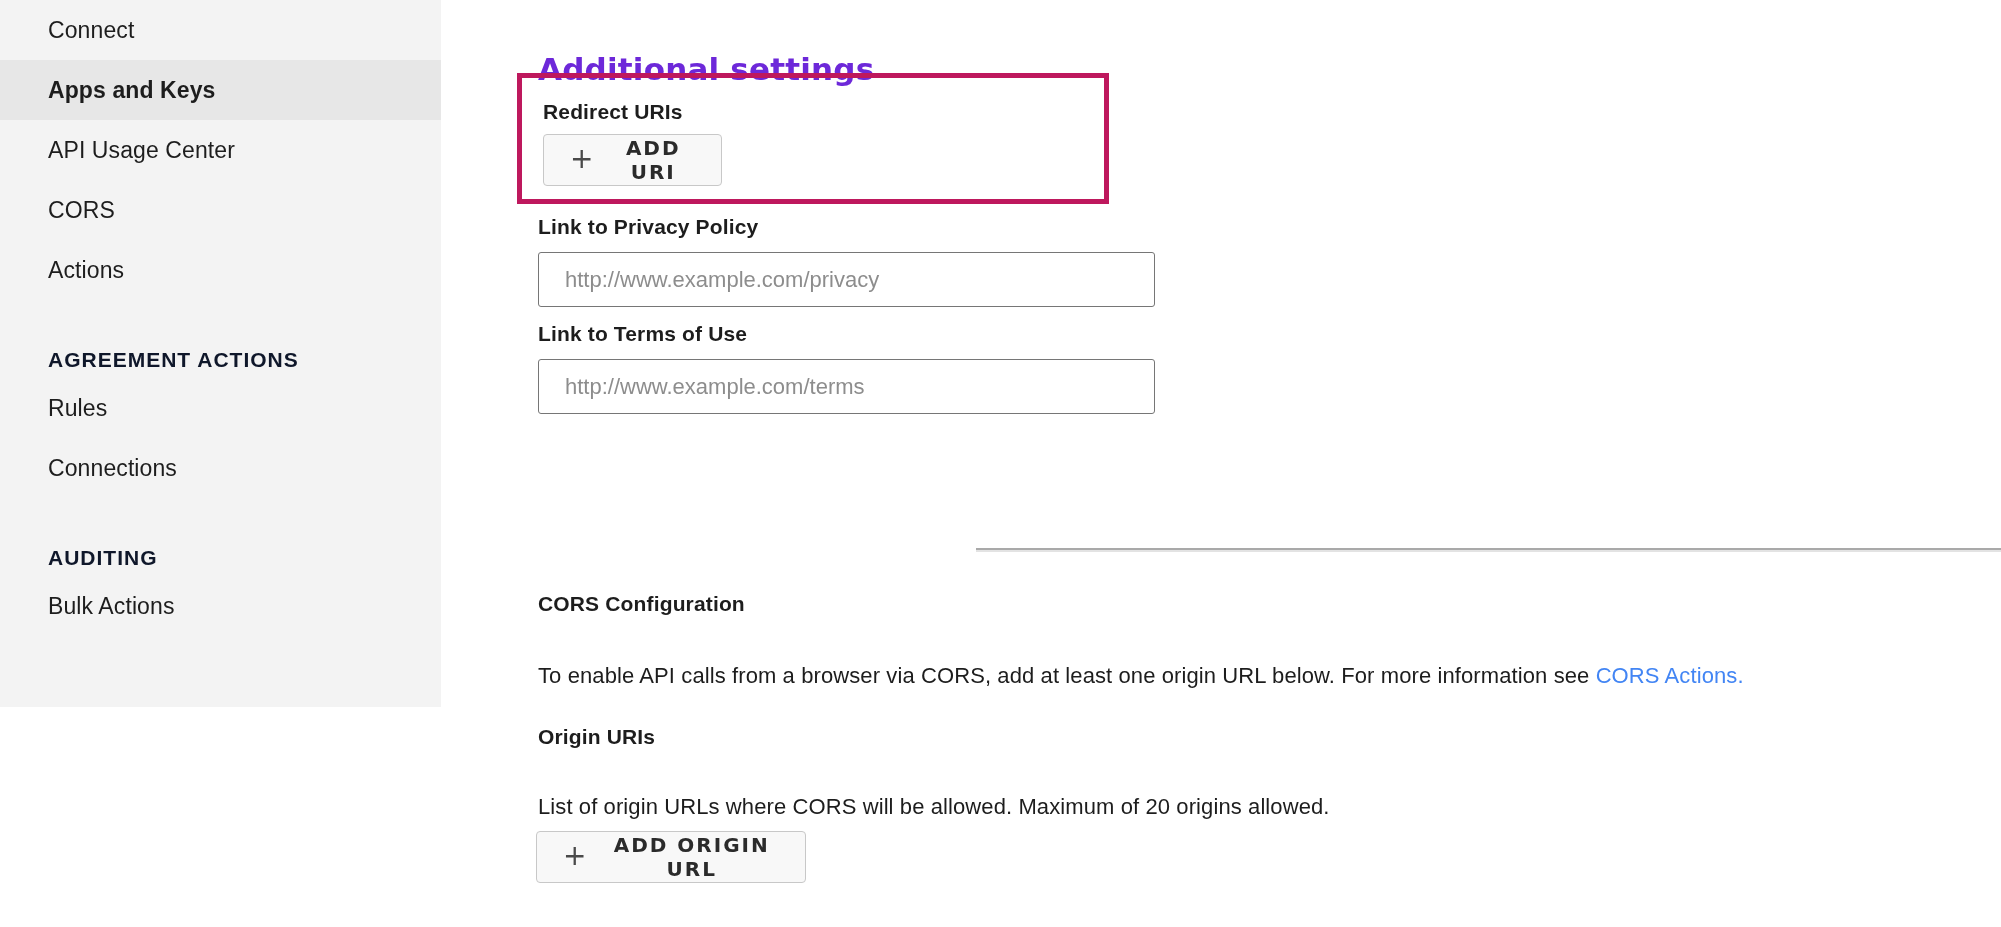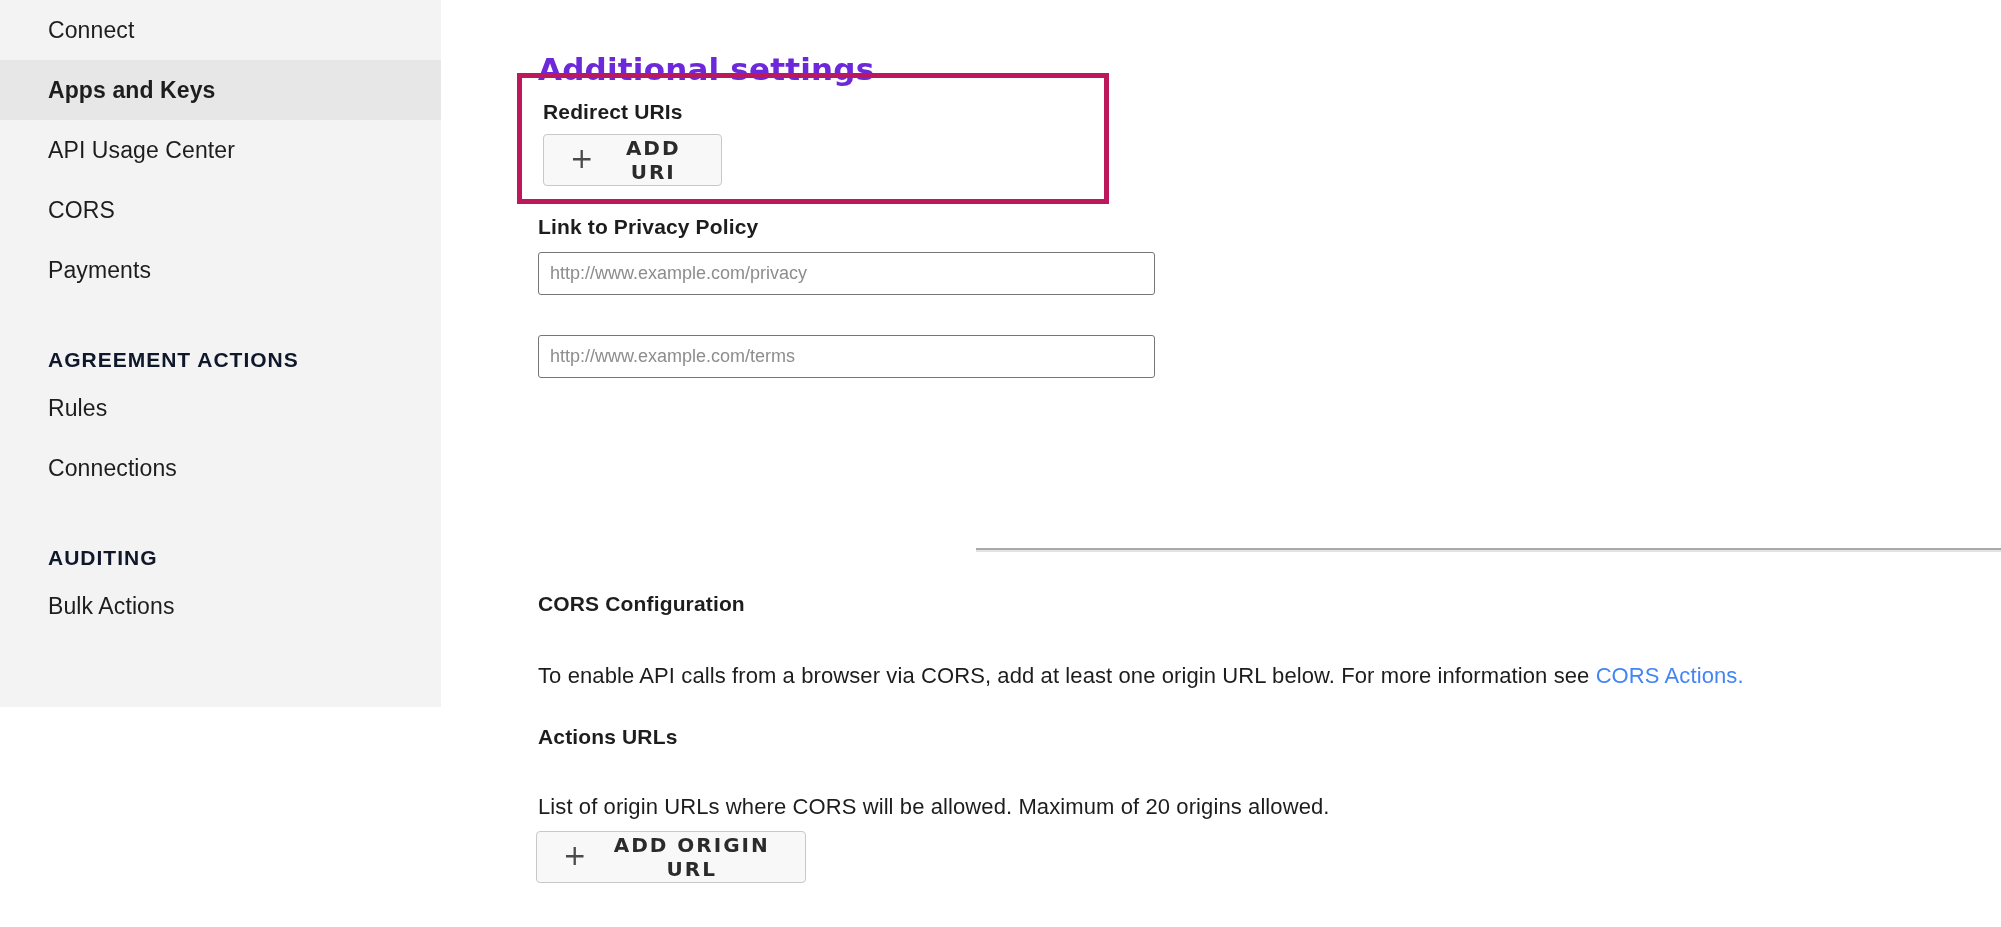--- a/index.html
+++ b/index.html
@@ -137,28 +137,28 @@
     width: 179px;
     height: 52px;
   }
 
   .field-block { position: absolute; left: 97px; }
   .field-block .field-label { display: block; }
   .txt-input {
     display: block;
     margin-top: 13px;
     width: 617px;
-    height: 43px;
+    height: 55px;
     border: 1px solid #767676;
     border-radius: 3px;
     background: #ffffff;
-    font-size: 18px;
+    font-size: 22px;
     font-family: "Liberation Sans", sans-serif;
     color: #202124;
-    padding: 0 11px;
+    padding: 0 26px;
     outline: none;
   }
   .txt-input::placeholder { color: #8d8d8d; opacity: 1; }
 
   .divider {
     position: absolute;
     left: 535px;
     top: 548px;
     width: 1466px;
     height: 2px;
@@ -221,21 +221,21 @@
 
     <div class="nav-item">
       <span>API Usage Center</span>
     </div>
 
     <div class="nav-item">
       <span>CORS</span>
     </div>
 
     <div class="nav-item">
-      <span>Payments</span>
+      <span>Actions</span>
     </div>
 
     <div class="nav-spacer-md"></div>
 
     <div class="nav-group-title">
       <span>AGREEMENT ACTIONS</span>
     </div>
 
     <div class="nav-item">
       <span>Rules</span>
@@ -269,31 +269,32 @@
         <span>ADD URI</span>
       </button>
     </section>
 
     <div class="field-block" style="top:215px;">
       <label class="field-label">Link to Privacy Policy</label>
       <input class="txt-input" type="text" placeholder="http://www.example.com/privacy" style="">
     </div>
 
     <div class="field-block" style="top:322px;">
+      <label class="field-label">Link to Terms of Use</label>
       <input class="txt-input" type="text" placeholder="http://www.example.com/terms" style="">
     </div>
 
     <div class="divider"></div>
     <div class="divider-shadow"></div>
 
     <h2 class="section-heading" style="top:575px;">CORS Configuration</h2>
 
     <p class="body-text" style="top:641px;"><span>To enable API calls from a browser via CORS, add at least one origin URL below. For more information see </span><a class="link">CORS Actions.</a></p>
 
-    <h3 class="section-heading" style="top:704px;">Actions URLs</h3>
+    <h3 class="section-heading" style="top:704px;">Origin URIs</h3>
 
     <p class="body-text" style="top:772px;">List of origin URLs where CORS will be allowed. Maximum of 20 origins allowed.</p>
 
     <button class="btn-add btn-origin">
       <span class="plus">+</span>
       <span>ADD ORIGIN URL</span>
     </button>
 
   </main>
 

